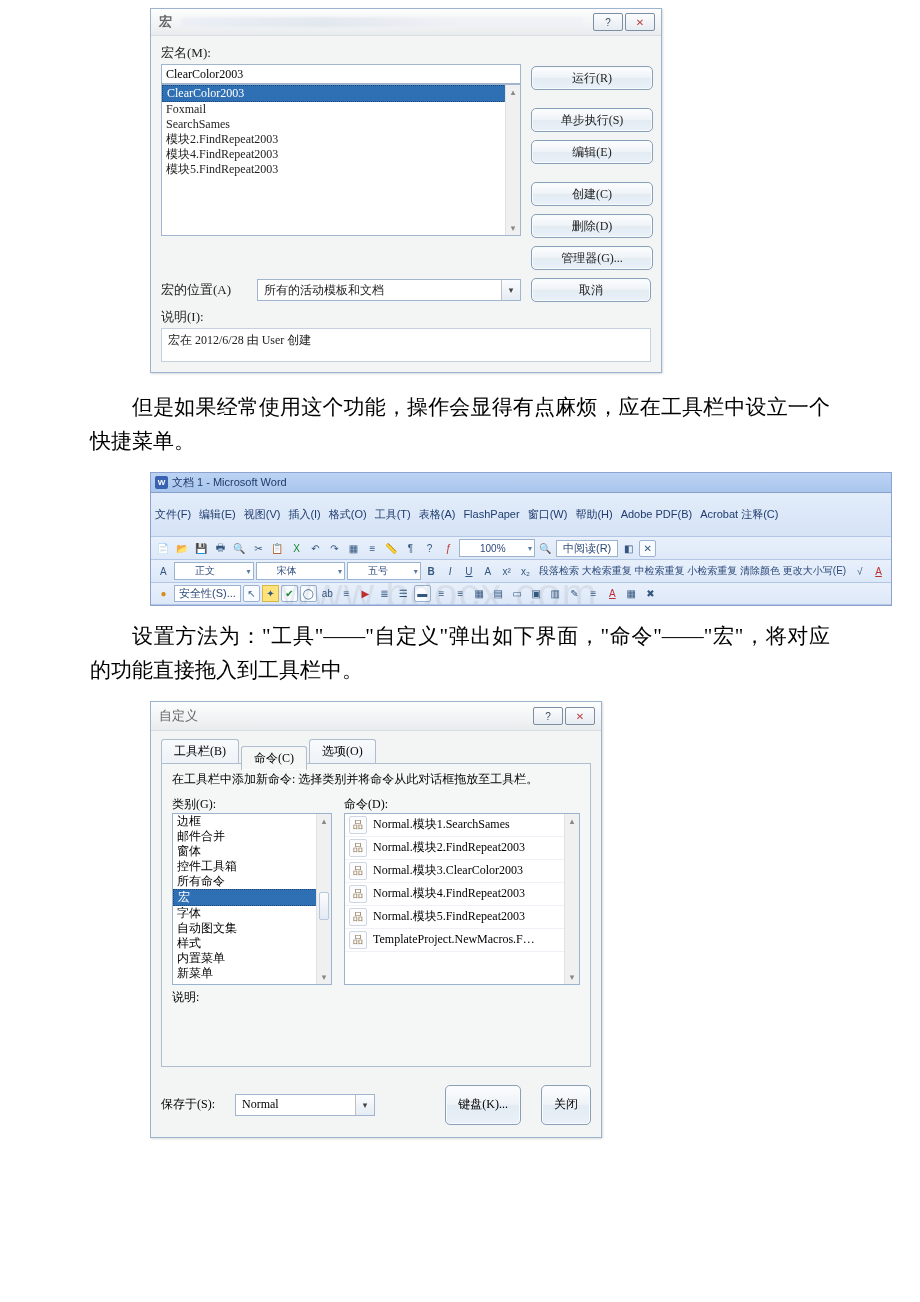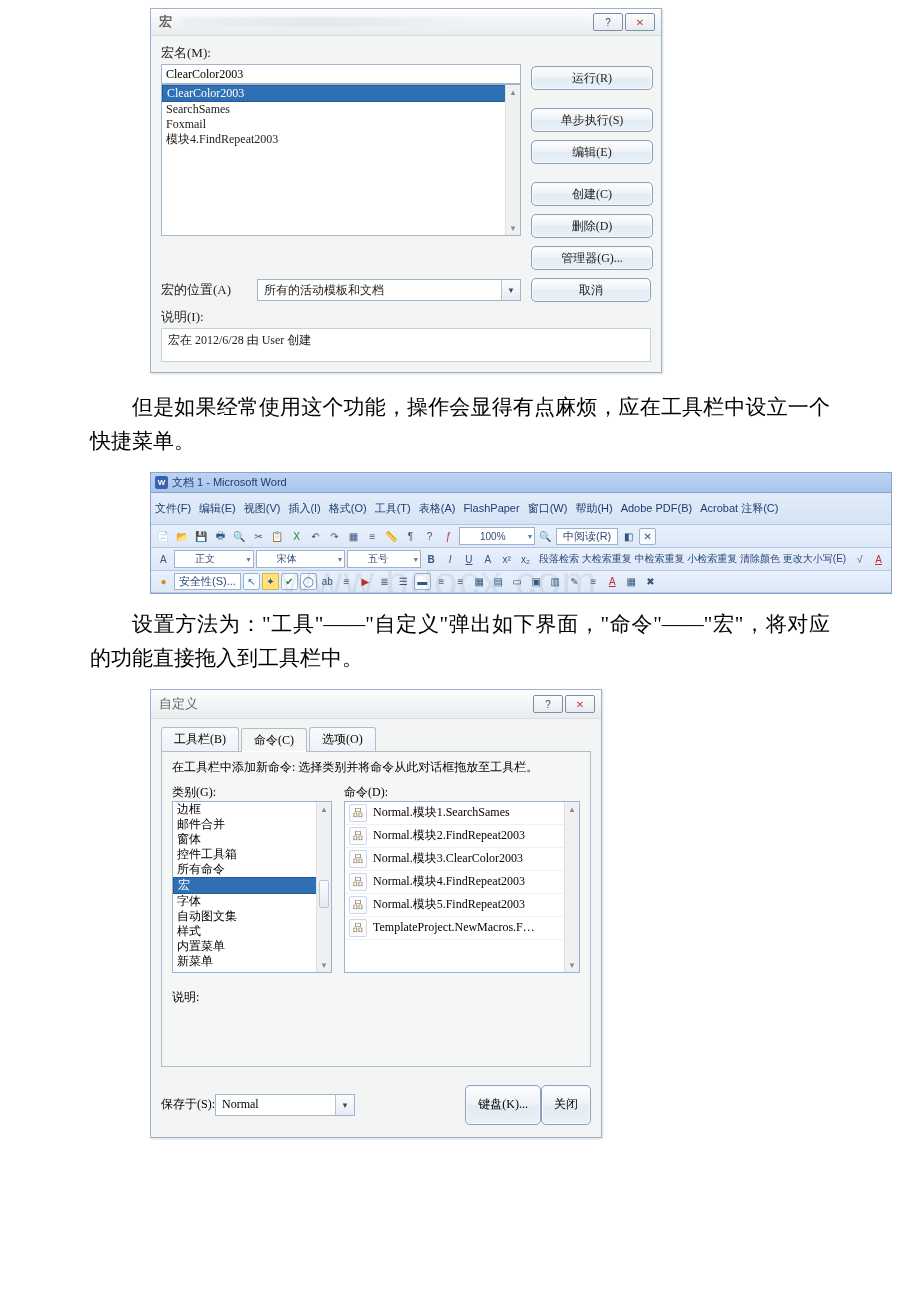--- a/index.html
+++ b/index.html
@@ -197,21 +197,21 @@
     color: #1d3b6c;
     border-bottom: 1px solid #88a0c8;
   }
   .ws-title .wicon {
     width: 13px; height: 13px; background: #3962b0; border-radius: 2px;
     display: inline-flex;align-items:center;justify-content:center;
     color:#fff;font-size:8px;font-weight:bold;font-family:sans-serif;
   }
   .ws-menu {
     background: linear-gradient(#e3edfa,#d5e3f6);
-    padding: 8px 4px;
+    padding: 14px 4px;
     border-bottom: 1px solid #b4c6e6;
   }
   .ws-menu span { margin-right: 8px; color: #1e3c6f; }
   .ws-row {
     background: linear-gradient(#e8f0fb,#dde8f8);
     border-bottom: 1px solid #b4c6e6;
     padding: 2px 4px;
     white-space: nowrap;
     color: #2d4a7a;
     display: flex;
@@ -278,21 +278,21 @@
   .tab {
     padding: 3px 12px;
     border: 1px solid #b0bdce;
     border-bottom: none;
     border-radius: 3px 3px 0 0;
     background: linear-gradient(#f8fafc,#eef3f8);
   }
   .tab.active {
     background: #f5f7f7;
     position: relative;
-    top: 1px;
+    top: 7px;
     box-shadow: 0 -1px 0 #fff inset;
   }
   .tab-panel {
     margin: 0 10px 8px 10px;
     border: 1px solid #b0bdce;
     background: #f5f7f7;
     padding: 8px 10px 10px 10px;
     font-size: 12px;
   }
   .tp-hint { line-height: 1.3; }
@@ -347,21 +347,21 @@
     width: 16px; height: 16px;
     display: inline-flex;align-items:center;justify-content:center;
     font-size: 10px;
     border:1px solid #cfd6e1; border-radius:2px;
     background:#fafcff;
     color:#8b6b3e;
   }
   .dlg2-bottom {
     display: flex;
     align-items: center;
-    gap: 0;
+    gap: 20px;
     padding: 10px 10px 12px 10px;
     font-size: 12px;
   }
   .dlg2-bottom .combo { flex: 0 0 140px; }
   .dlg2-bottom .btn { margin-top: 0; padding: 8px 12px; }
   .watermark {
     position: relative;
   }
   .watermark::after {
     content: "www.bdocx.com";
@@ -394,23 +394,25 @@
         </div>
     </div>
     <div class="dlg-body">
       <div class="dlg1-grid">
         <div>
           <span class="lbl">宏名(M):</span>
           <input class="field" style="width: 100%;" value="ClearColor2003">
           <div class="listbox">
             <div class="inner" id="dlg1-list">
                 <div class="li-item sel">ClearColor2003</div>
+                <div class="li-item">Foxmail</div>
                 <div class="li-item">SearchSames</div>
-                <div class="li-item">Foxmail</div>
+                <div class="li-item">模块2.FindRepeat2003</div>
                 <div class="li-item">模块4.FindRepeat2003</div>
+                <div class="li-item">模块5.FindRepeat2003</div>
               </div>
             <div class="scrollbar">
               <div class="arrow up">▴</div>
               <div class="arrow down">▾</div>
             </div>
           </div>
         </div>
         <div class="rightcol">
           <div class="btn">运行(R)</div>
           <div style="height:8px"></div>
@@ -600,21 +602,21 @@
                   <span>TemplateProject.NewMacros.F…</span>
                 </div>
               </div>
             <div class="sb">
               <div class="ar up">▴</div>
               <div class="ar down">▾</div>
             </div>
           </div>
         </div>
       </div>
-      <div style="margin-top:16px">说明:</div>
+      <div style="margin-top:4px">说明:</div>
       <div style="height:50px"></div>
     </div>
     <div class="dlg2-bottom">
       <span>保存于(S):</span>
       <div class="combo">
         <span>Normal</span>
         <div class="dd">▾</div>
       </div>
       <div style="flex:1"></div>
       <div class="btn">键盘(K)...</div>

